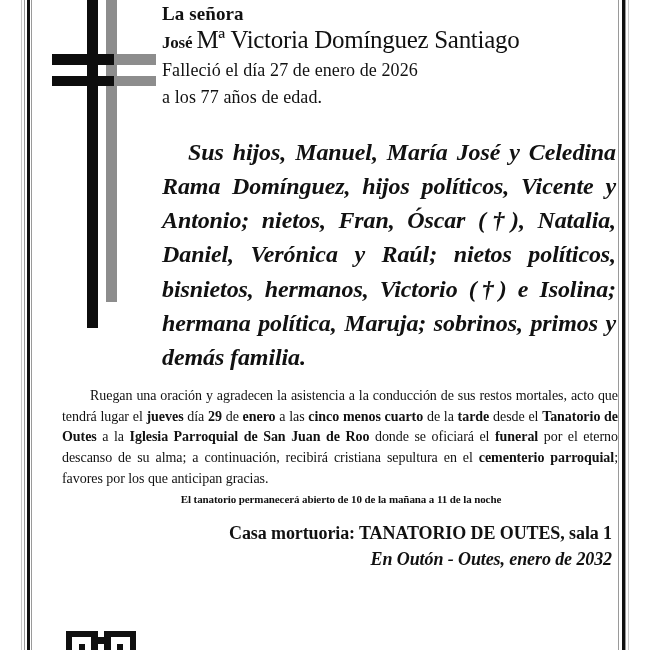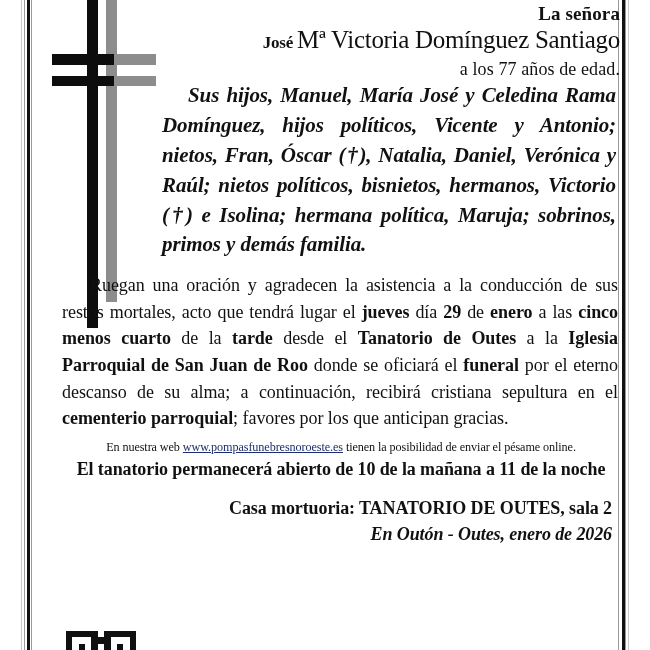--- a/index.html
+++ b/index.html
@@ -75,21 +75,21 @@
   .bh2{ left: 8px;   top: 80px;  width: 62px; height: 10px;  background: #0d0d0d; }
 
   
   #content {
     position: absolute;
     left: 44px;
     right: 30px;
     top: 0;
   }
 
-  .center { text-align: right; }
+  .center { text-align: left; }
 
   .la-senora {
     font-size: 19px;
     font-weight: bold;
     letter-spacing: 0.1px;
     margin: 3px 0 0 0;
     padding-left: 118px;
   }
 
   .name-line {
@@ -125,36 +125,36 @@
   .dep {
     font-size: 19px;
     font-weight: bold;
     margin: 16px 0 0 0;
     padding-left: 118px;
     letter-spacing: 1px;
   }
 
   
   .family {
-    font-size: 21px;
+    font-size: 24px;
     font-style: italic;
     font-weight: bold;
     text-align: justify;
     text-align-last: left;
     line-height: 1.42;
-    margin: 1px 0 0 0;
+    margin: 27px 0 0 0;
     padding-left: 118px;
     padding-right: 4px;
     text-indent: 26px;
     letter-spacing: -0.1px;
   }
 
   
   .body-par {
-    font-size: 18px;
+    font-size: 14px;
     text-align: justify;
     text-align-last: left;
     line-height: 1.48;
     margin: 12px 0 0 0;
     padding-left: 18px;
     padding-right: 2px;
     text-indent: 28px;
     letter-spacing: -0.05px;
   }
   .body-par b { font-weight: bold; }
@@ -166,21 +166,21 @@
     padding-left: 18px;
     letter-spacing: -0.1px;
   }
   .web-line a,
   .web-url {
     color: #1c2e6e;
     text-decoration: underline;
   }
 
   .hours-line {
-    font-size: 18px;
+    font-size: 11px;
     font-weight: bold;
     text-align: center;
     margin: 4px 0 0 0;
     padding-left: 18px;
     letter-spacing: -0.1px;
   }
 
   .mortuoria {
     font-size: 18px;
     font-weight: bold;
@@ -246,35 +246,33 @@
 
   <div id="content">
 
     <div class="la-senora center">La señora</div>
 
     <div class="name-line center">
       <span class="dona">José</span>
       <span class="fullname">Mª Victoria Domínguez Santiago</span>
     </div>
 
+    <div class="death-line center">Falleció el día 27 de enero de 2026</div>
     <div class="age-line center">a los 77 años de edad.</div>
 
 
     <div class="family">Sus hijos, Manuel, María José y Celedina Rama Domínguez, hijos políticos, Vicente y Antonio; nietos, Fran, Óscar (†), Natalia, Daniel, Verónica y Raúl; nietos políticos, bisnietos, hermanos, Victorio (†) e Isolina; hermana política, Maruja; sobrinos, primos y demás familia.</div>
 
     <p class="body-par"><span>Ruegan una oración y agradecen la asistencia a la conducción de sus restos mortales, acto que tendrá lugar el </span><b>jueves</b><span> día </span><b>29</b><span> de </span><b>enero</b><span> a las </span><b>cinco menos cuarto</b><span> de la </span><b>tarde</b><span> desde el </span><b>Tanatorio de Outes</b><span> a la </span><b>Iglesia Parroquial de San Juan de Roo</b><span> donde se oficiará el </span><b>funeral</b><span> por el eterno descanso de su alma; a continuación, recibirá cristiana sepultura en el </span><b>cementerio parroquial</b><span>; favores por los que anticipan gracias.</span></p>
 
-    <div class="web-line">
-      <span>En nuestra web </span><span class="web-url">www.pompasfunebresnoroeste.es</span><span> tienen la posibilidad de enviar el pésame online.</span>
-    </div>
 
     <div class="hours-line">El tanatorio permanecerá abierto de 10 de la mañana a 11 de la noche</div>
 
-    <div class="mortuoria">Casa mortuoria: TANATORIO DE OUTES, sala 2</div>
-    <div class="place-date">En Outón - Outes, enero de 2026</div>
+    <div class="mortuoria">Casa mortuoria: TANATORIO DE OUTES, sala 1</div>
+    <div class="place-date">En Outón - Outes, enero de 2032</div>
 
   </div>
 
   <div id="qr">
     <div class="qrgrid">
         <i class="on"></i>
         <i class="on"></i>
         <i class="on"></i>
         <i class="on"></i>
         <i class="on"></i>

